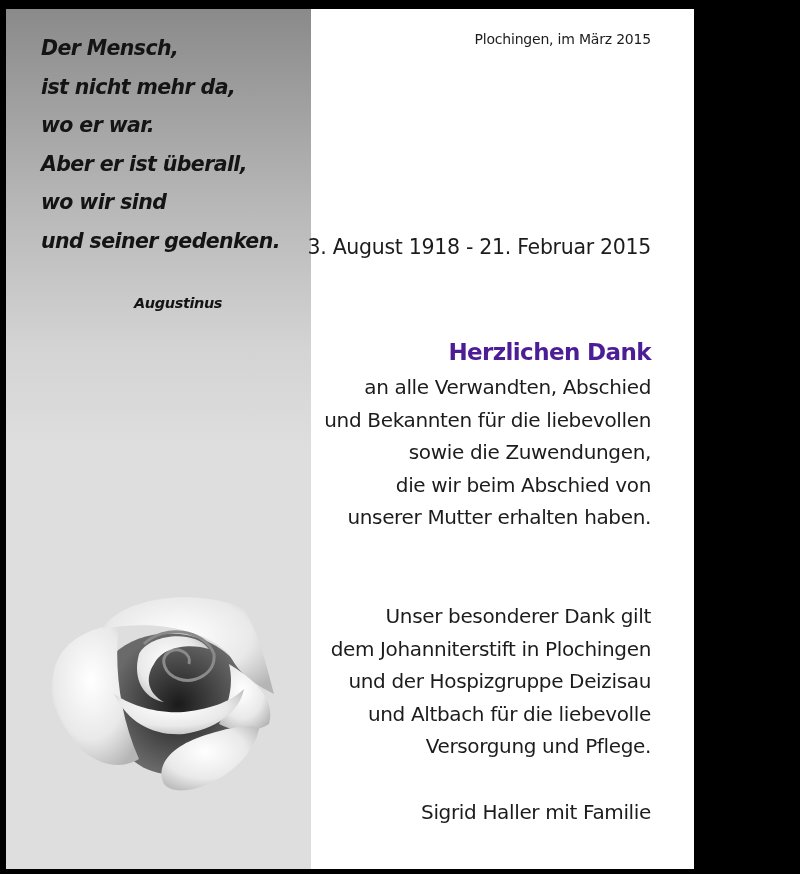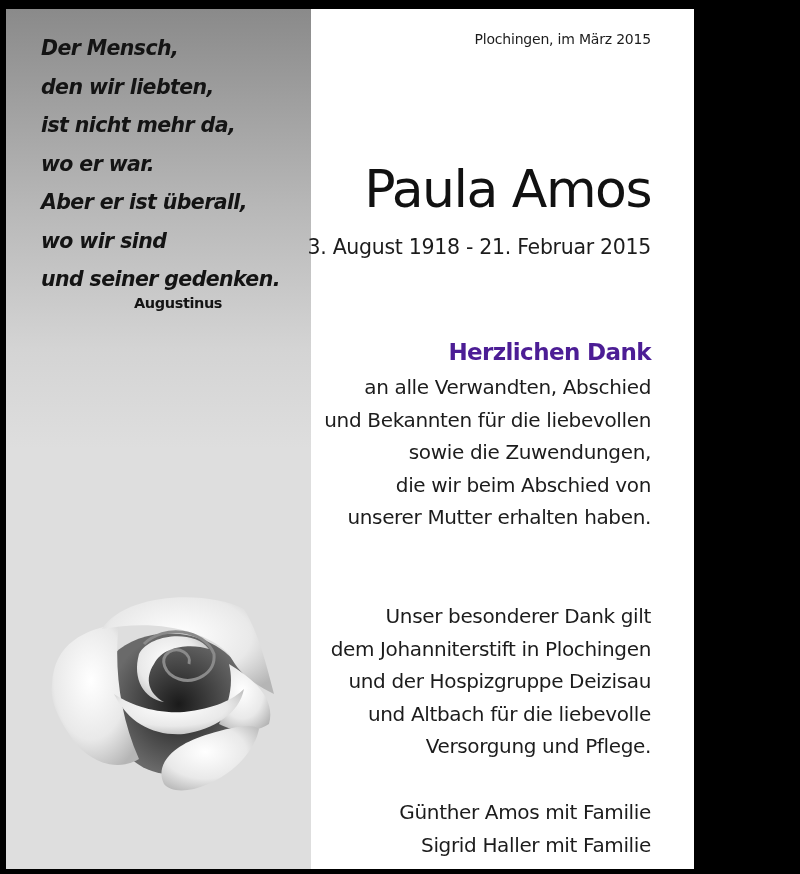--- a/index.html
+++ b/index.html
@@ -14,21 +14,21 @@
     }
     .poem {
       position: absolute; left: 35px; top: 20px;
       font-family: "DejaVu Sans", sans-serif; font-style: italic; font-weight: bold;
       font-size: 20.5px; line-height: 38.5px; color: #141414; letter-spacing: -0.6px;
       margin: 0;
     }
     .poem .line { display: block; white-space: nowrap; }
     .author {
       position: absolute; left: 128px; top: 286px;
-      font-family: "DejaVu Sans", sans-serif; font-weight: bold;
+      font-family: "DejaVu Sans", sans-serif; font-style: italic; font-weight: bold;
       font-size: 14.5px; color: #141414; letter-spacing: -0.4px;
     }
     .rose {
       position: absolute; left: 38px; top: 575px; width: 240px; height: 215px;
     }
     .right {
       flex: 1; position: relative;
       font-family: "DejaVu Sans", sans-serif; color: #1c1c1c; text-align: right;
     }
     .right .blk { position: absolute; right: 43px; white-space: nowrap; }
@@ -43,21 +43,20 @@
     .sign { top: 787px; font-size: 20px; line-height: 32.5px; letter-spacing: -0.35px; }
     .sign .line { display: block; }
   </style>
 </head>
 <body>
 
 <div class="frame">
   <div class="left">
     <div class="poem">
       <span class="line">Der Mensch,</span>
-      <span class="line">den wir liebten,</span>
       <span class="line">ist nicht mehr da,</span>
       <span class="line">wo er war.</span>
       <span class="line">Aber er ist überall,</span>
       <span class="line">wo wir sind</span>
       <span class="line">und seiner gedenken.</span>
     </div>
     <div class="author">Augustinus</div>
 
     <svg class="rose" viewBox="0 0 240 215" xmlns="http://www.w3.org/2000/svg">
       <defs>
@@ -84,38 +83,36 @@
       <path d="M95 70 C105 50,150 45,165 65 C150 60,120 60,110 80 C100 95,105 110,120 118 C100 115,88 95,95 70 Z" fill="url(#petal)"></path>
 
       <path d="M70 110 C85 120,110 130,140 128 C170 125,190 115,200 105 C195 130,170 145,140 150 C110 152,85 140,70 110 Z" fill="url(#petal)"></path>
 
       <path d="M120 200 C110 180,130 160,165 150 C190 142,210 140,215 145 C210 170,185 195,150 205 C135 208,125 206,120 200 Z" fill="url(#petal)"></path>
     </svg>
   </div>
 
   <div class="right">
     <div class="blk place">Plochingen, im März 2015</div>
-    <div class="blk name">Paula Amos</div>
     <div class="blk dates">3. August 1918  -  21. Februar 2015</div>
 
     <div class="blk thanks">
       <span class="head">Herzlichen Dank</span>
       <span class="line">an alle Verwandten, Abschied</span>
       <span class="line">und Bekannten für die liebevollen</span>
       <span class="line">sowie die Zuwendungen,</span>
       <span class="line">die wir beim Abschied von</span>
       <span class="line">unserer Mutter erhalten haben.</span>
     </div>
 
     <div class="blk special">
       <span class="line">Unser besonderer Dank gilt</span>
       <span class="line">dem Johanniterstift in Plochingen</span>
       <span class="line">und der Hospizgruppe Deizisau</span>
       <span class="line">und Altbach für die liebevolle</span>
       <span class="line">Versorgung und Pflege.</span>
     </div>
 
     <div class="blk sign">
-      <span class="line">Günther Amos mit Familie</span>
       <span class="line">Sigrid Haller mit Familie</span>
     </div>
   </div>
 </div>
 
 </body></html>

